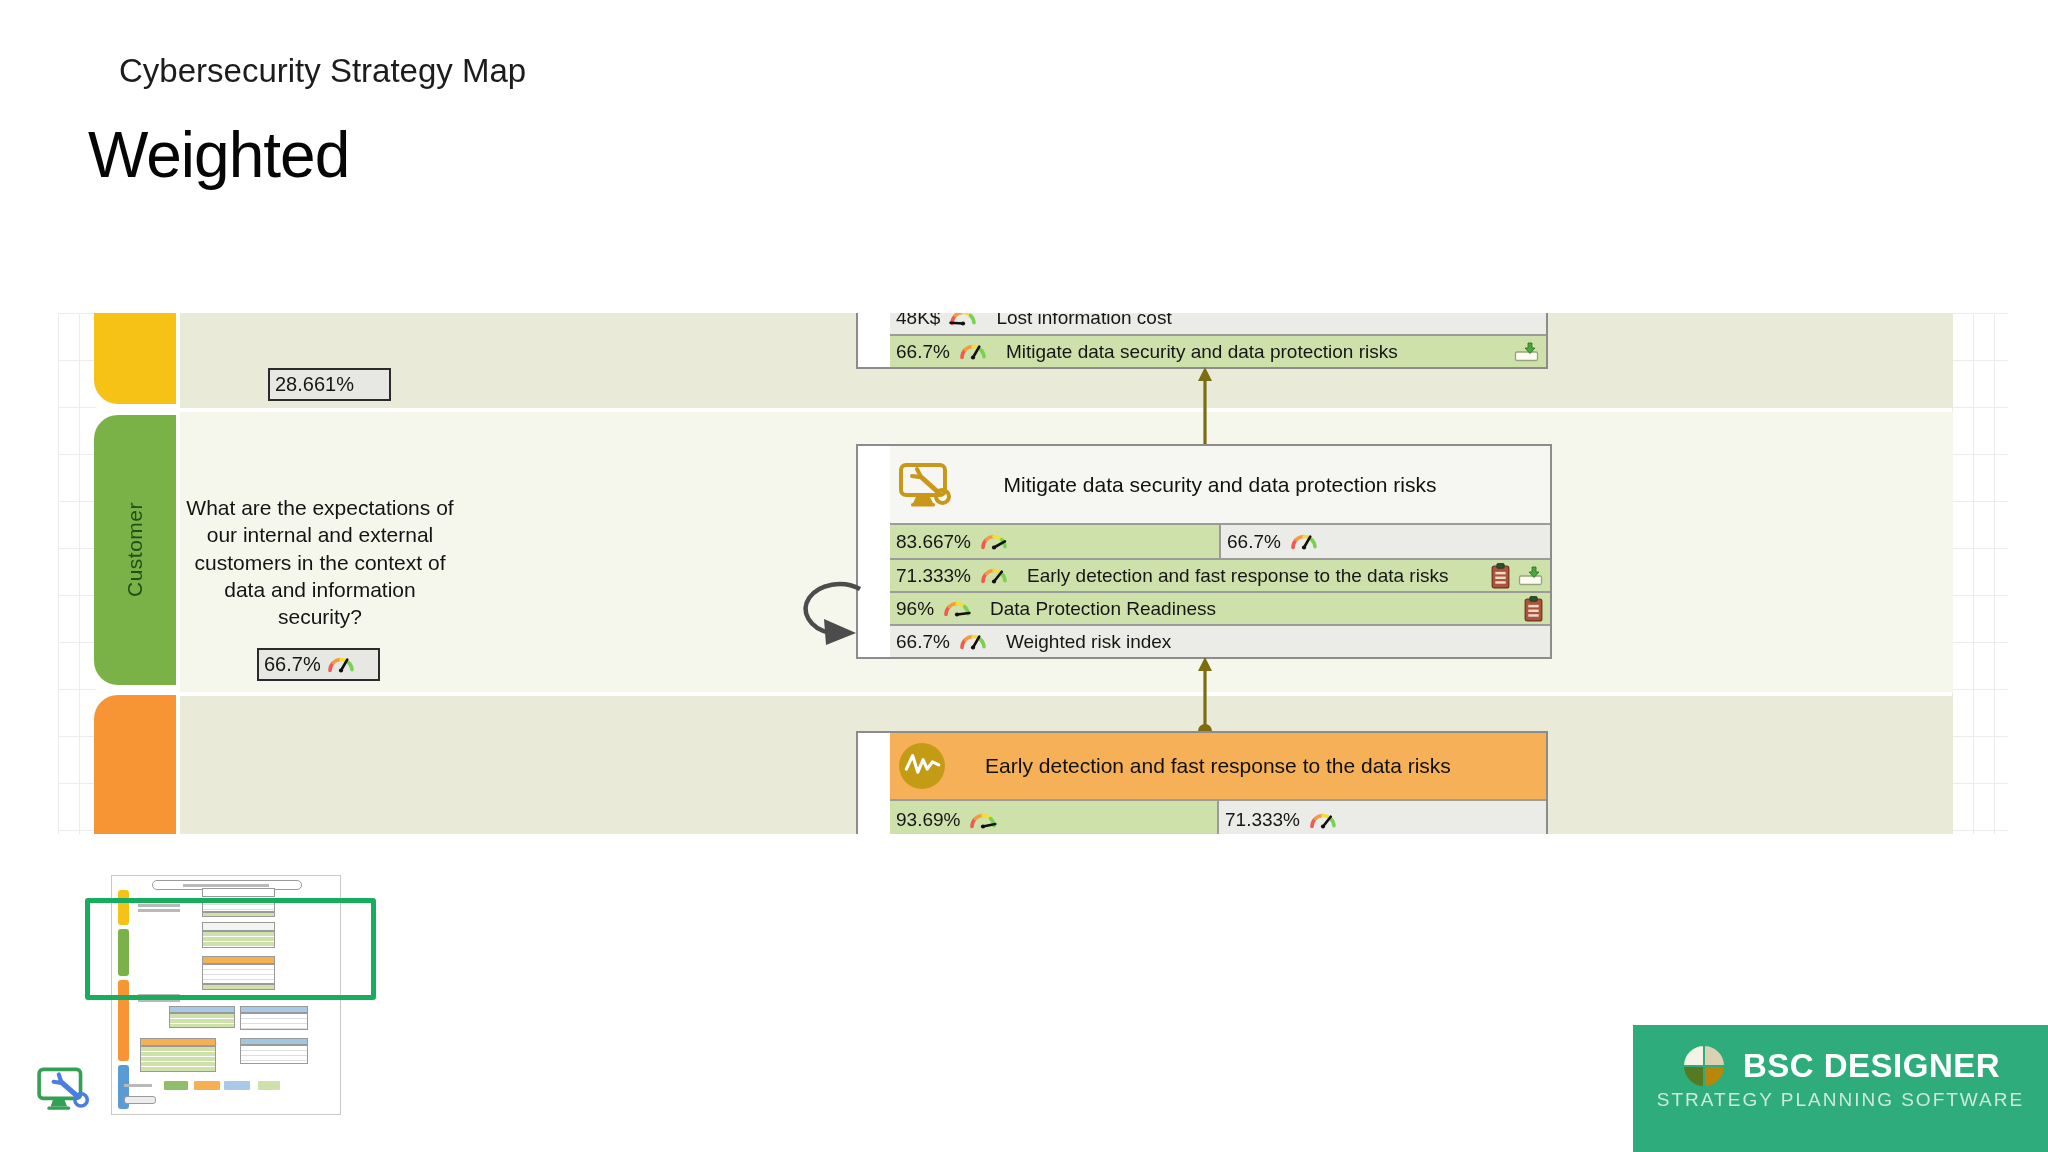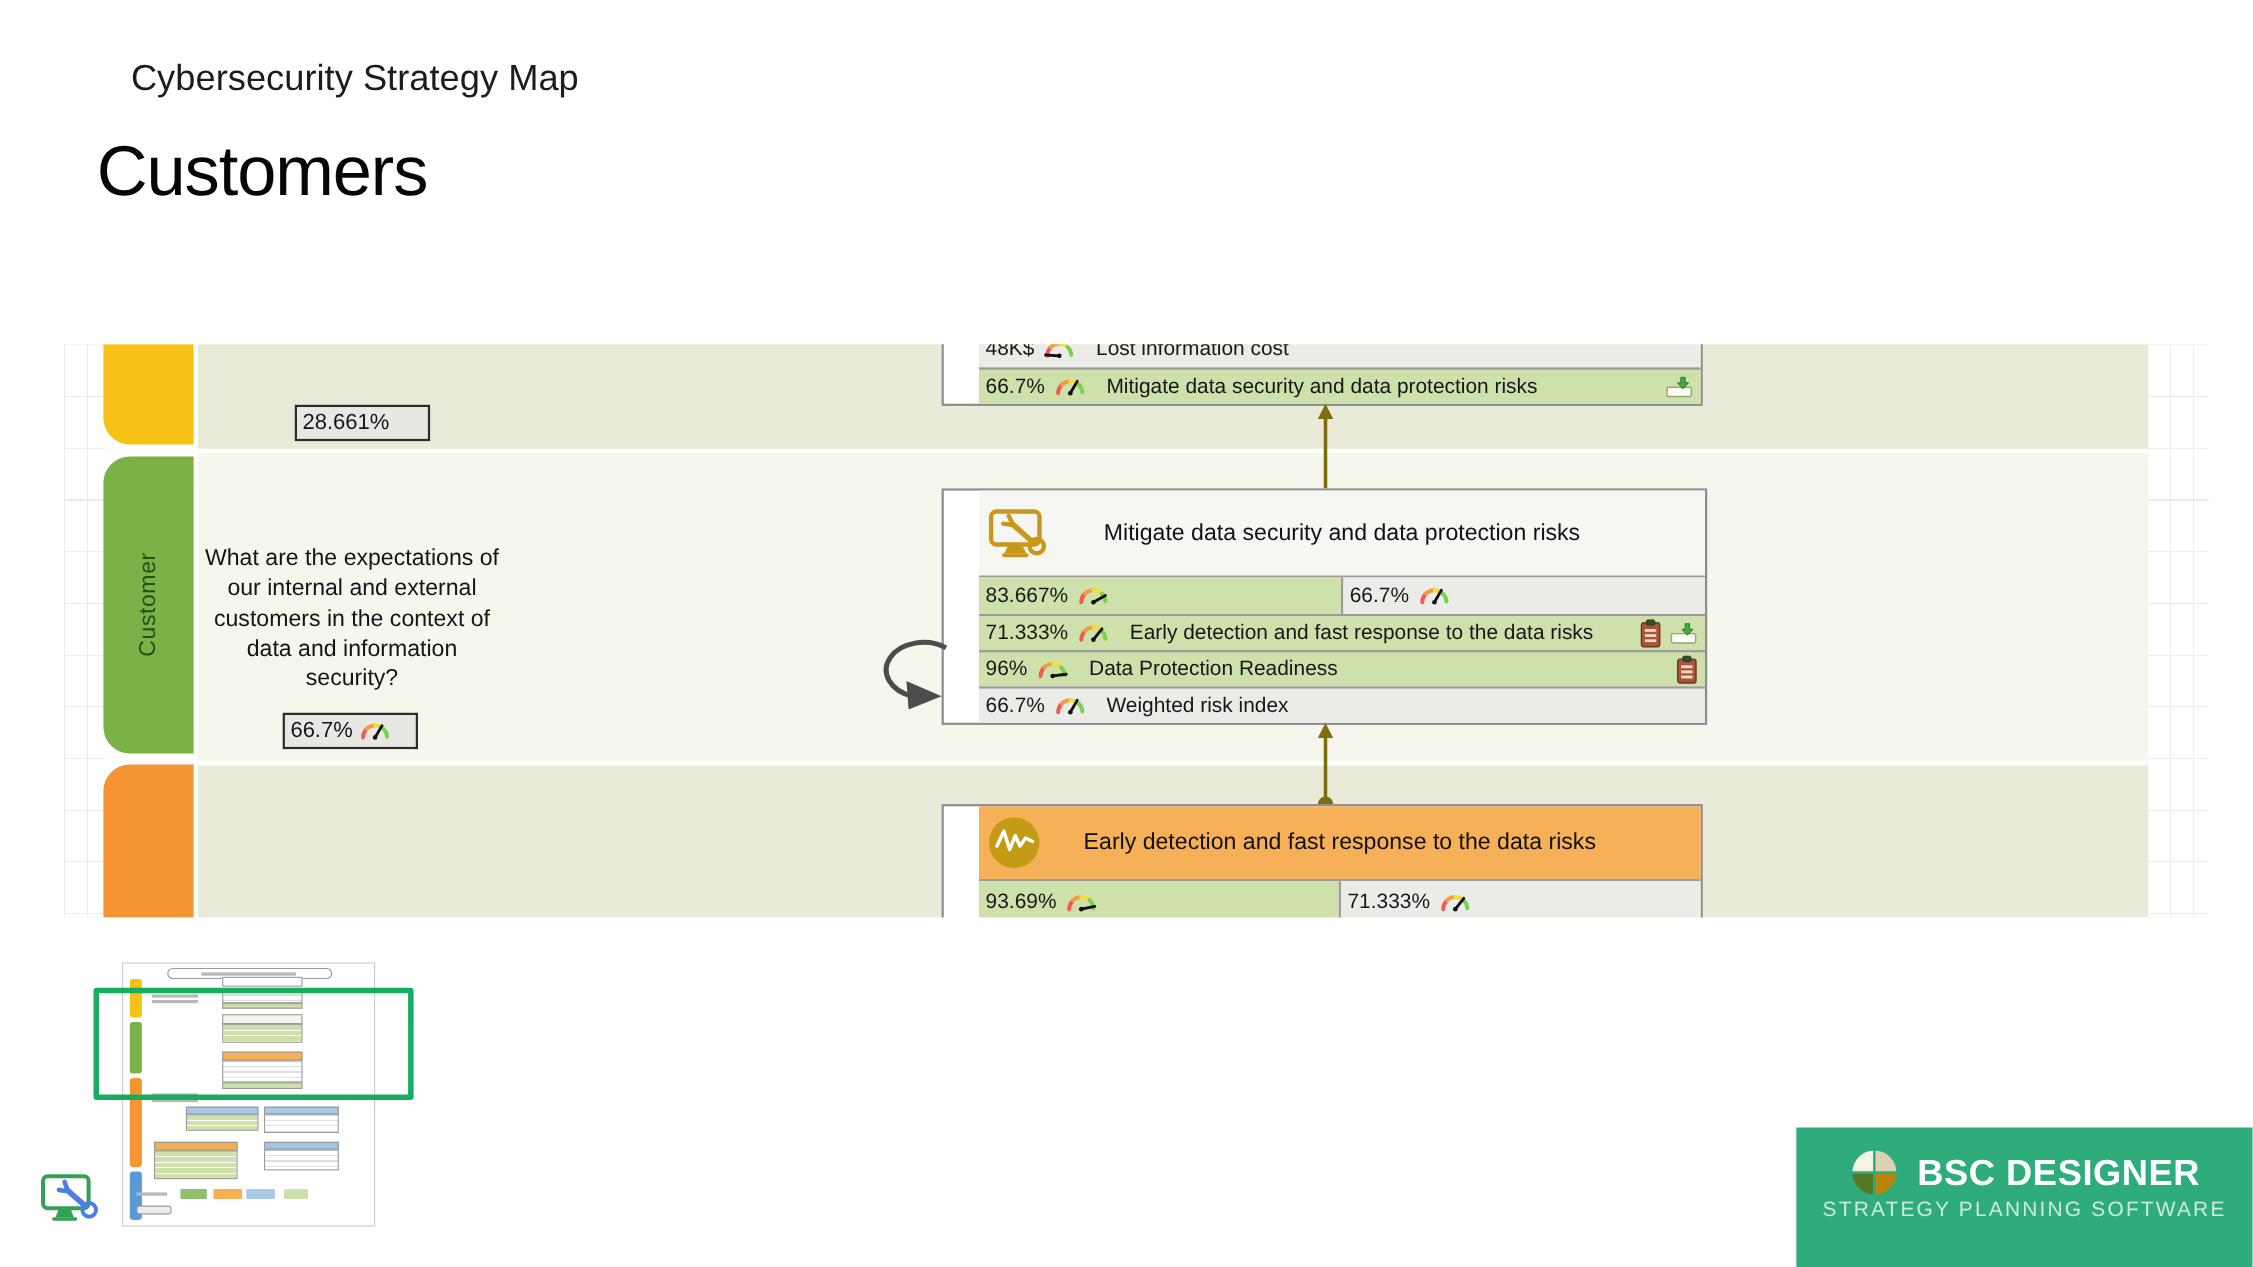--- a/index.html
+++ b/index.html
@@ -86,21 +86,21 @@
   .banner-row{display:flex;align-items:center;justify-content:center;gap:16px;margin-top:18px;}
   .banner-name{font-size:33px;font-weight:bold;letter-spacing:.5px;white-space:nowrap;}
   .banner-tagline{text-align:center;font-size:19px;letter-spacing:2px;color:#cdeadb;white-space:nowrap;}
 </style>
 </head>
 <body>
 
 <div class="stage">
 
   <div class="kicker">Cybersecurity Strategy Map</div>
-  <div class="page-title">Customers</div>
+  <div class="page-title">Weighted</div>
 
   <div class="diagram">
     <div class="grid-strip gl"></div>
     <div class="grid-strip gr"></div>
 
     <div class="band b1"></div>
     <div class="band b2"></div>
     <div class="band b3"></div>
 
     <div class="tab finance"></div>

